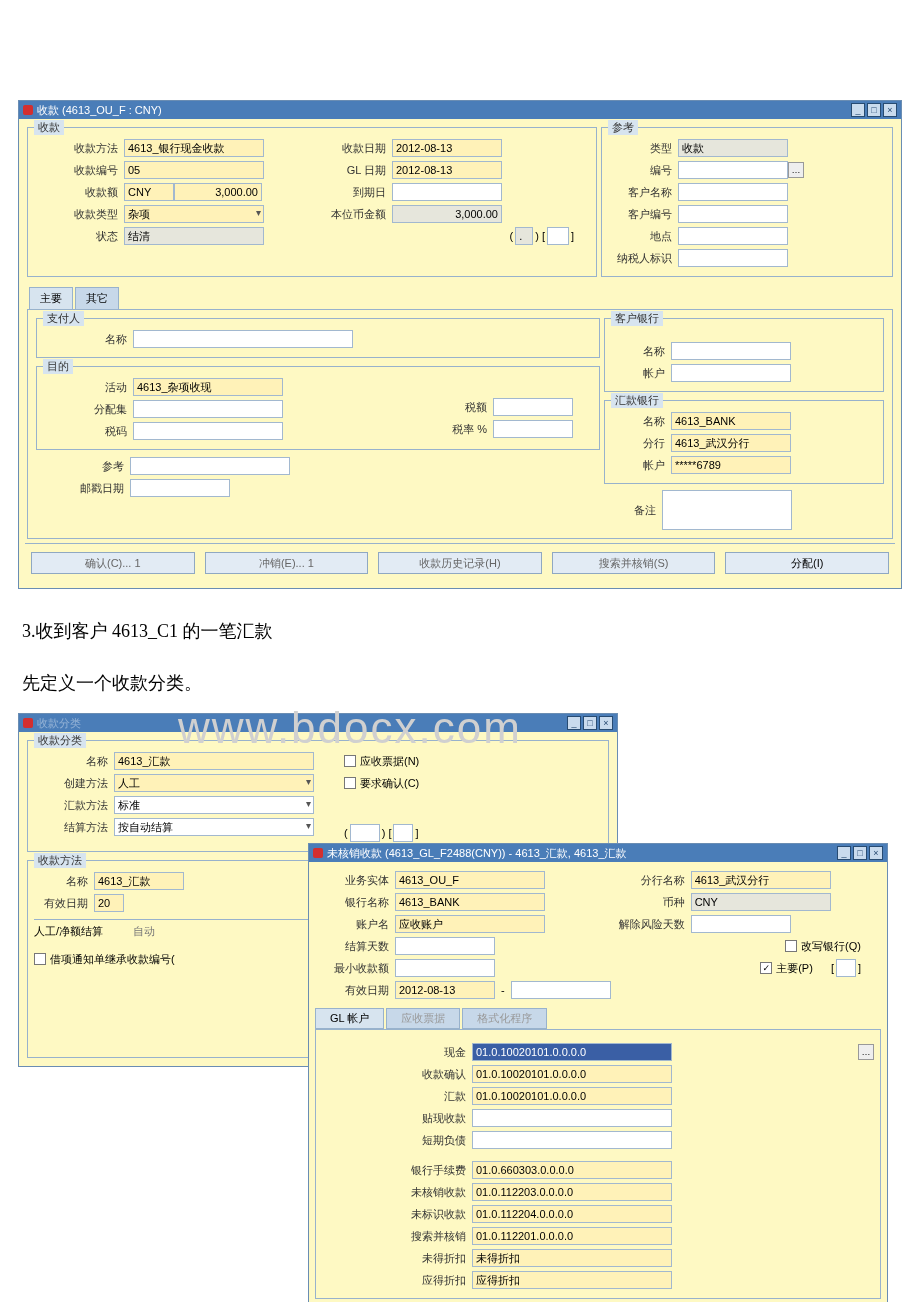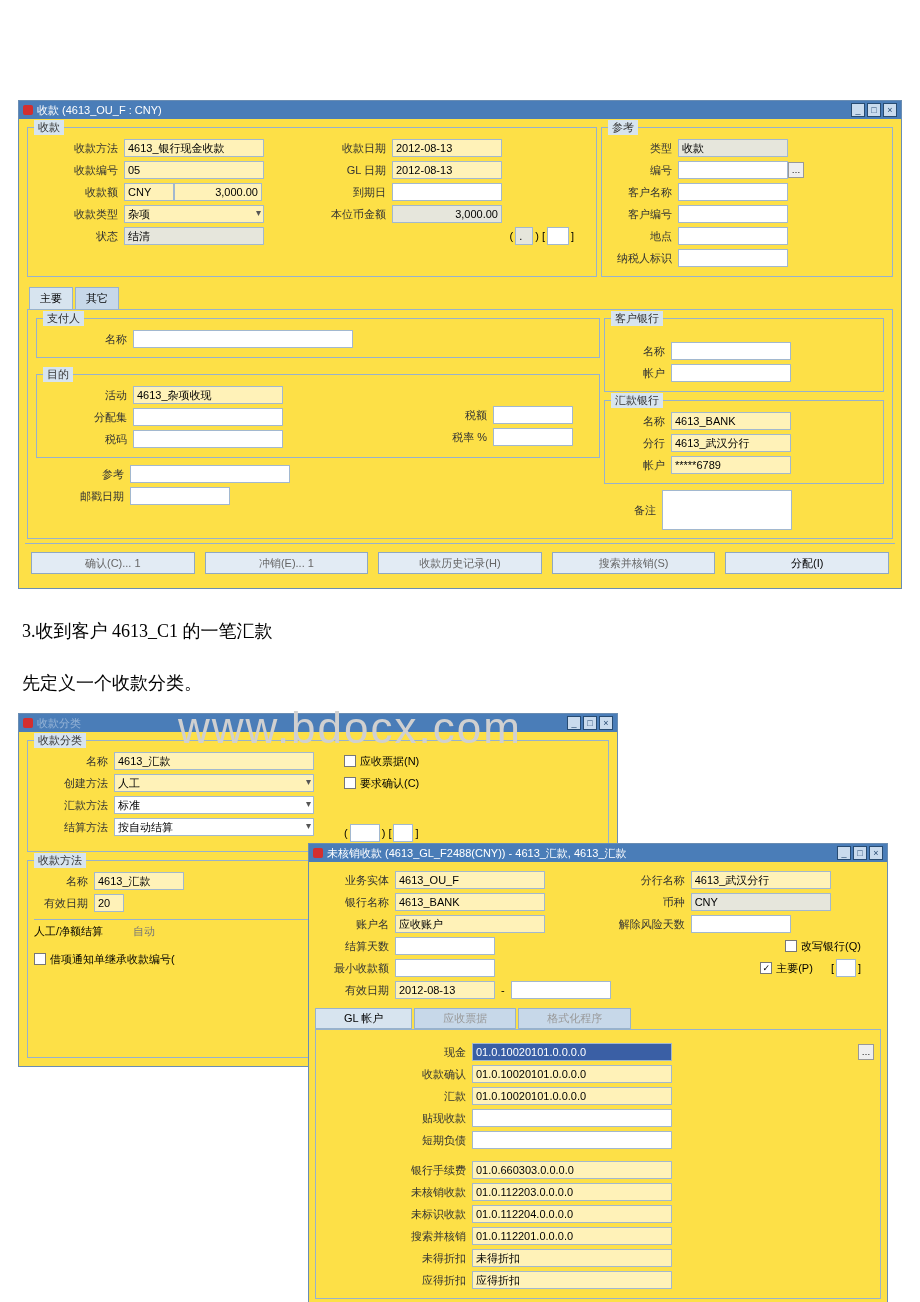--- a/index.html
+++ b/index.html
@@ -1,18 +1,18 @@
 <!DOCTYPE html>
 <html><head>
 <meta charset="utf-8">
 <style>
 *{box-sizing:border-box;margin:0;padding:0;font-family:"SimSun","Microsoft YaHei",Arial,sans-serif;font-size:11px}
 body{background:#fff;color:#000}
 .page{width:920px;margin:0 auto;padding:100px 18px 40px}
-.win{border:1px solid #6a8db3;background:#fde047;position:relative;margin-bottom:20px}
+.win{border:1px solid #6a8db3;background:#fef9c3;position:relative;margin-bottom:20px}
 .titlebar{background:#4a7db8;color:#fff;height:18px;display:flex;align-items:center;padding:0 4px;font-size:11px}
 .titlebar .oracle{width:10px;height:10px;background:#d32f2f;border-radius:2px;margin-right:4px}
 .titlebar .spacer{flex:1}
 .wbtn{width:14px;height:14px;border:1px solid #274b72;background:#c9dbee;color:#274b72;display:flex;align-items:center;justify-content:center;margin-left:2px;font-size:9px;line-height:1}
 .body{padding:6px}
 .group{border:1px solid #98b2cc;margin:2px;padding:8px 6px 6px;position:relative}
 .group>.legend{position:absolute;top:-8px;left:6px;background:#d7e4ef;padding:0 4px;color:#333}
 .row{display:flex;align-items:center;margin:2px 0;min-height:20px}
 .lbl{text-align:right;padding-right:6px;color:#333}
 .inp{height:18px;background:#fff;border:1px solid #a2b8cf;padding:1px 3px;display:flex;align-items:center}
@@ -25,21 +25,21 @@
 .tab{padding:3px 10px;border:1px solid #98b2cc;border-bottom:none;background:#c7d8e9;margin-right:2px}
 .tab.active{background:#d7e4ef}
 .btnbar{display:flex;gap:10px;padding:8px 6px;border-top:1px solid #98b2cc;margin-top:4px}
 .bbtn{flex:1;height:22px;border:1px solid #8fa8c2;background:#e2ebf4;display:flex;align-items:center;justify-content:center;color:#666}
 .bbtn.active{color:#000}
 .txt{font-size:18px;line-height:2;padding:4px 4px 12px;font-family:"SimSun",serif}
 .watermark{position:absolute;font-size:44px;color:#d0d0d0;letter-spacing:2px;z-index:50;pointer-events:none}
 .chk{width:12px;height:12px;border:1px solid #777;background:#fff;display:inline-flex;align-items:center;justify-content:center;margin-right:4px;font-size:9px}
 .chk.on::before{content:"✓";color:#000}
 .subtabs{display:flex;margin-top:6px}
-.subtab{padding:2px 28px;border:1px solid #98b2cc;background:#c7d8e9;margin-right:2px}
+.subtab{padding:2px 14px;border:1px solid #98b2cc;background:#c7d8e9;margin-right:2px}
 .subtab.active{background:#d7e4ef}
 .subtab.dis{color:#999}
 </style>
 </head>
 <body>
 
 <div class="page">
 
 <div class="win">
   <div class="titlebar">
@@ -146,21 +146,21 @@
     <div style="border:1px solid #98b2cc;margin:0 2px;padding:6px">
       <div style="display:flex">
         <div style="flex:1.4">
           <div class="group">
             <div class="legend">支付人</div>
             <div class="row">
                   <div class="lbl" style="width:90px">名称</div>
                   <div class="inp" style="width:220px"></div>
                 </div>
           </div>
-          <div class="group" style="margin-top:16px">
+          <div class="group" style="margin-top:8px">
             <div class="legend">目的</div>
             <div style="display:flex">
               <div style="flex:1">
                 <div class="row">
                       <div class="lbl" style="width:90px">活动</div>
                       <div class="inp y" style="width:150px">4613_杂项收现</div>
                     </div>
                 <div class="row">
                       <div class="lbl" style="width:90px">分配集</div>
                       <div class="inp" style="width:150px"></div>

